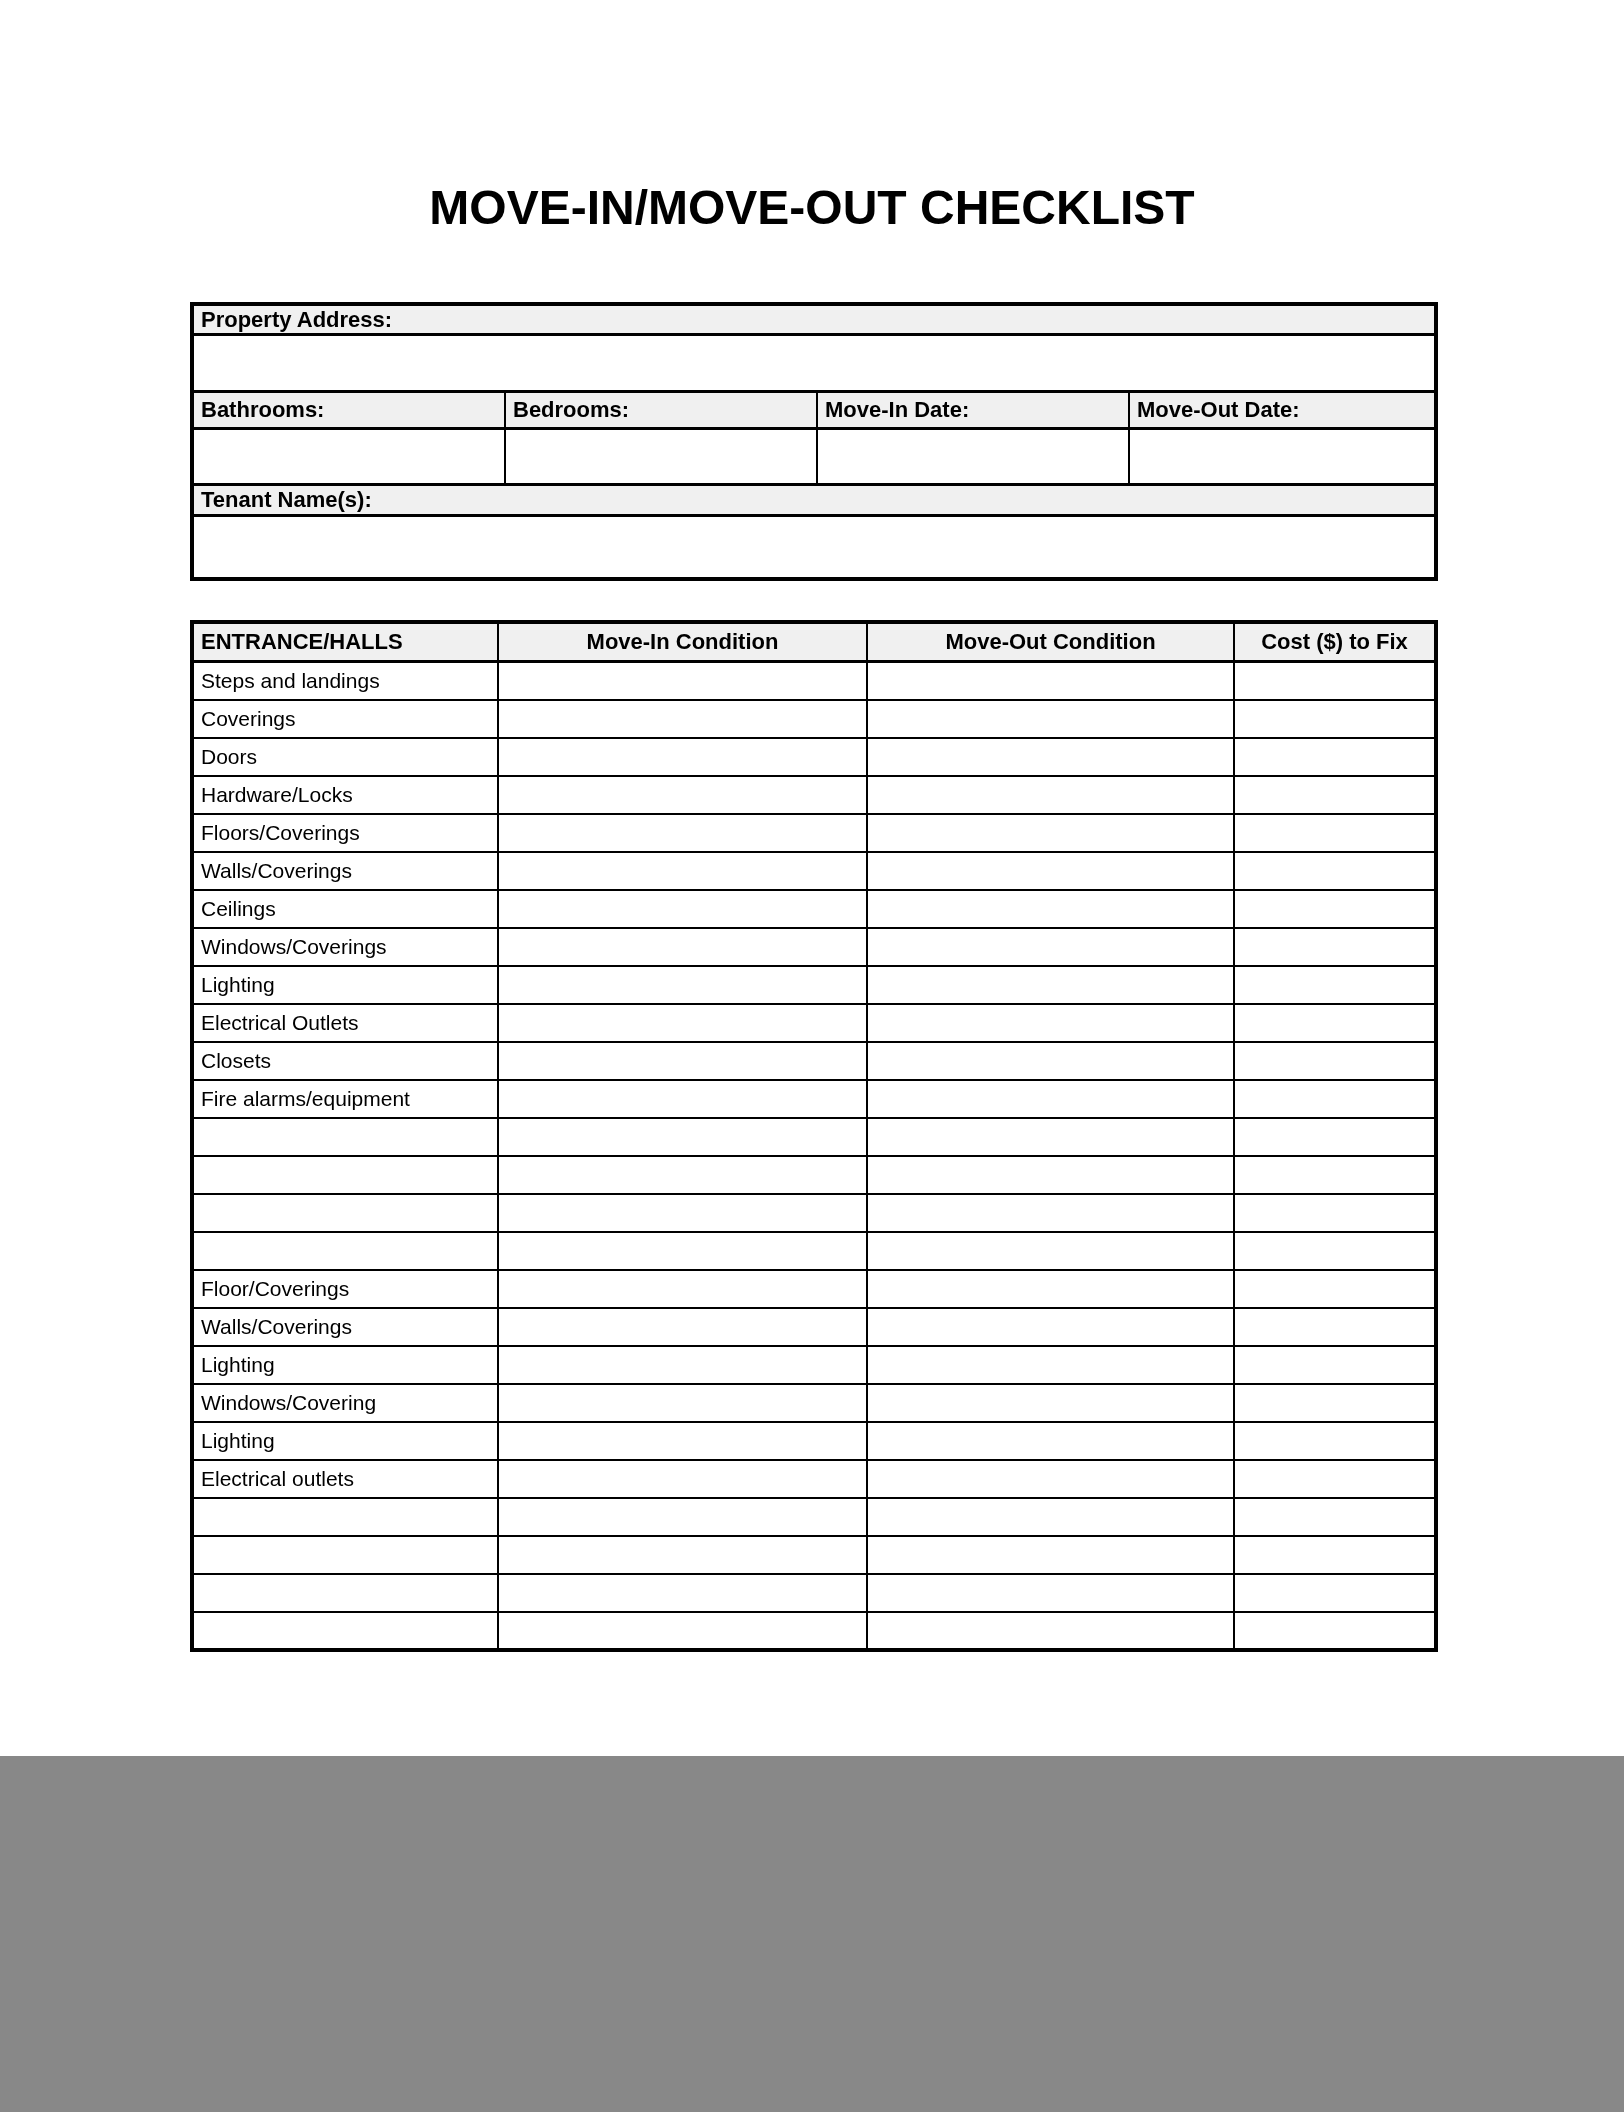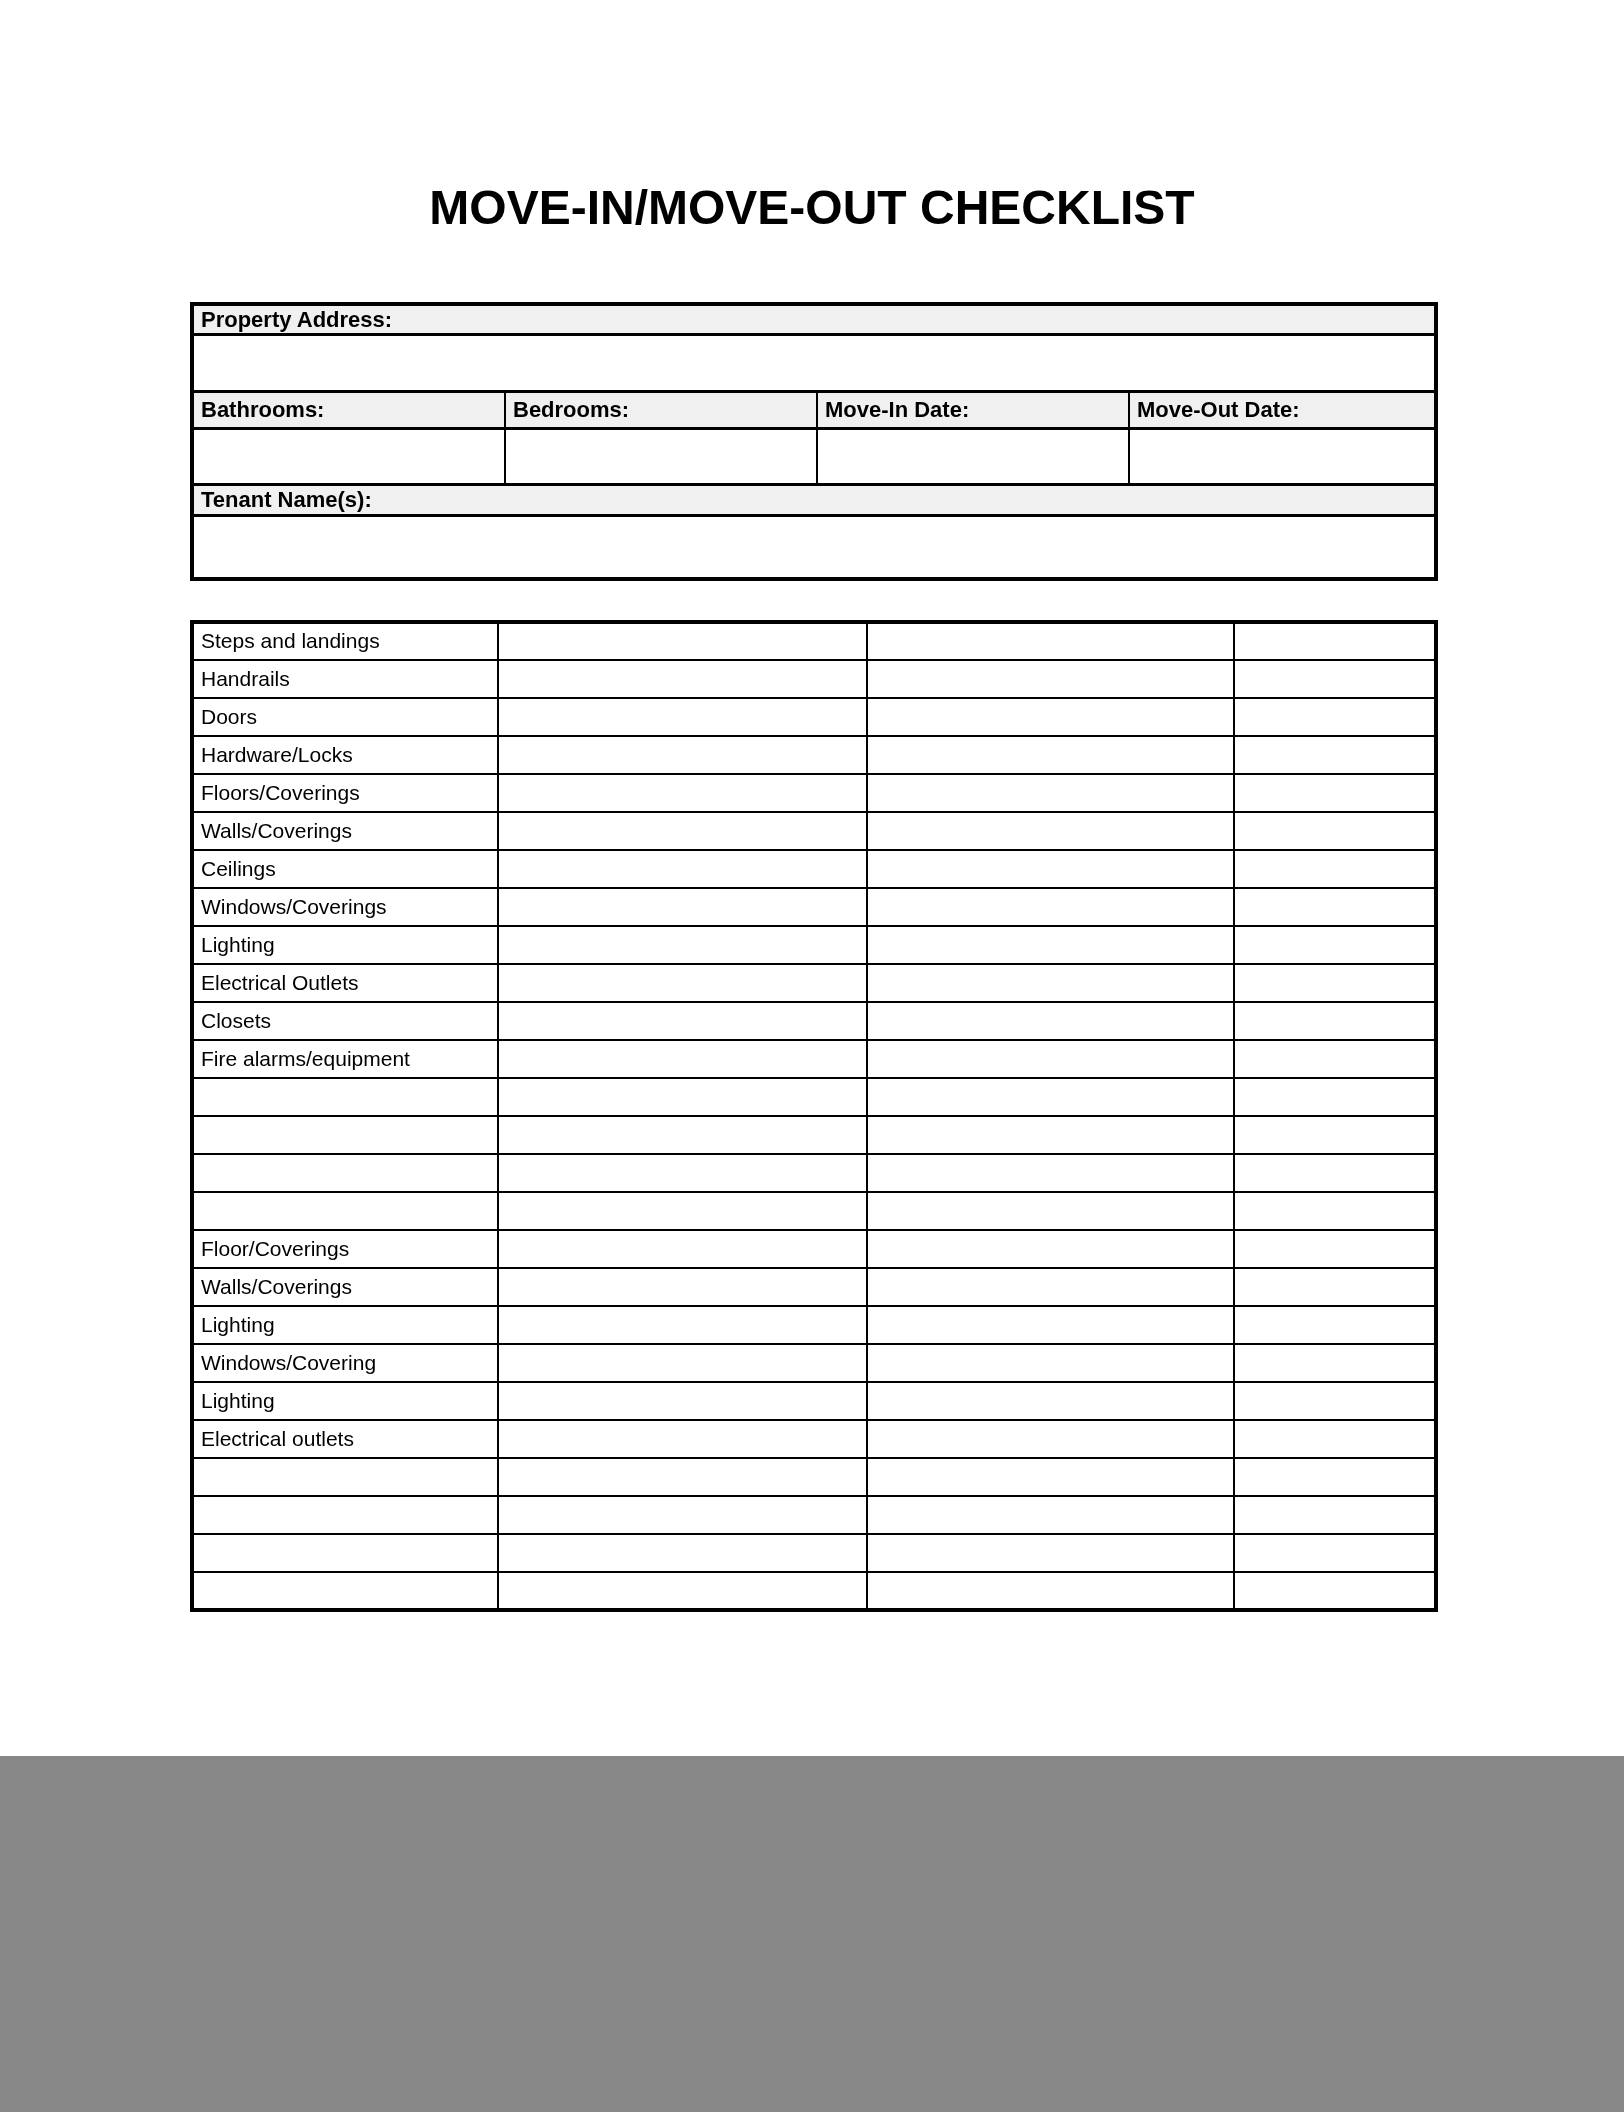--- a/index.html
+++ b/index.html
@@ -127,28 +127,34 @@
       </table>
 
     <table class="tbl checklist">
       <colgroup>
         <col style="width:306px">
           <col style="width:369px">
           <col style="width:367px">
           <col style="width:202px">
       </colgroup>
       <tbody>
+        <tr class="hdr-row h40">
+          <td class="lbl">ENTRANCE/HALLS</td>
+          <td class="ch">Move-In Condition</td>
+          <td class="ch">Move-Out Condition</td>
+          <td class="ch">Cost ($) to Fix</td>
+        </tr>
       <tr class="h38">
             <td class="lbl">Steps and landings</td>
             <td class="lbl"></td>
             <td class="lbl"></td>
             <td class="lbl"></td>
           </tr>
           <tr class="h38">
-            <td class="lbl">Handrails</td>
+            <td class="lbl">Coverings</td>
             <td class="lbl"></td>
             <td class="lbl"></td>
             <td class="lbl"></td>
           </tr>
           <tr class="h38">
             <td class="lbl">Doors</td>
             <td class="lbl"></td>
             <td class="lbl"></td>
             <td class="lbl"></td>
           </tr>

